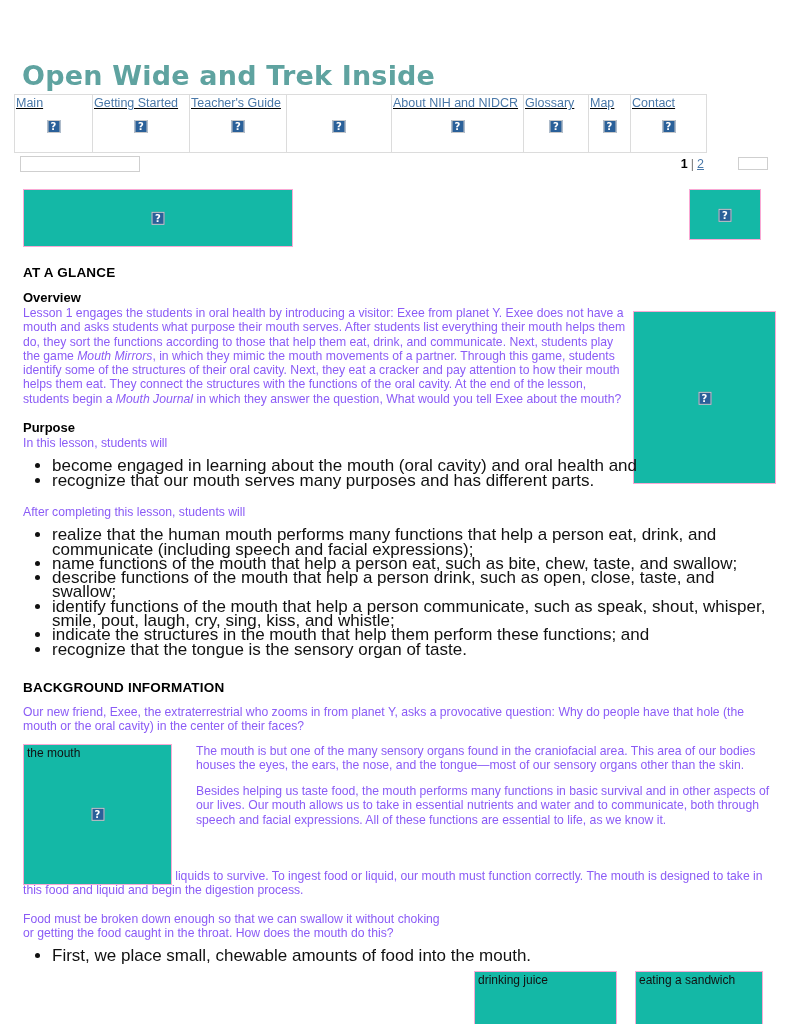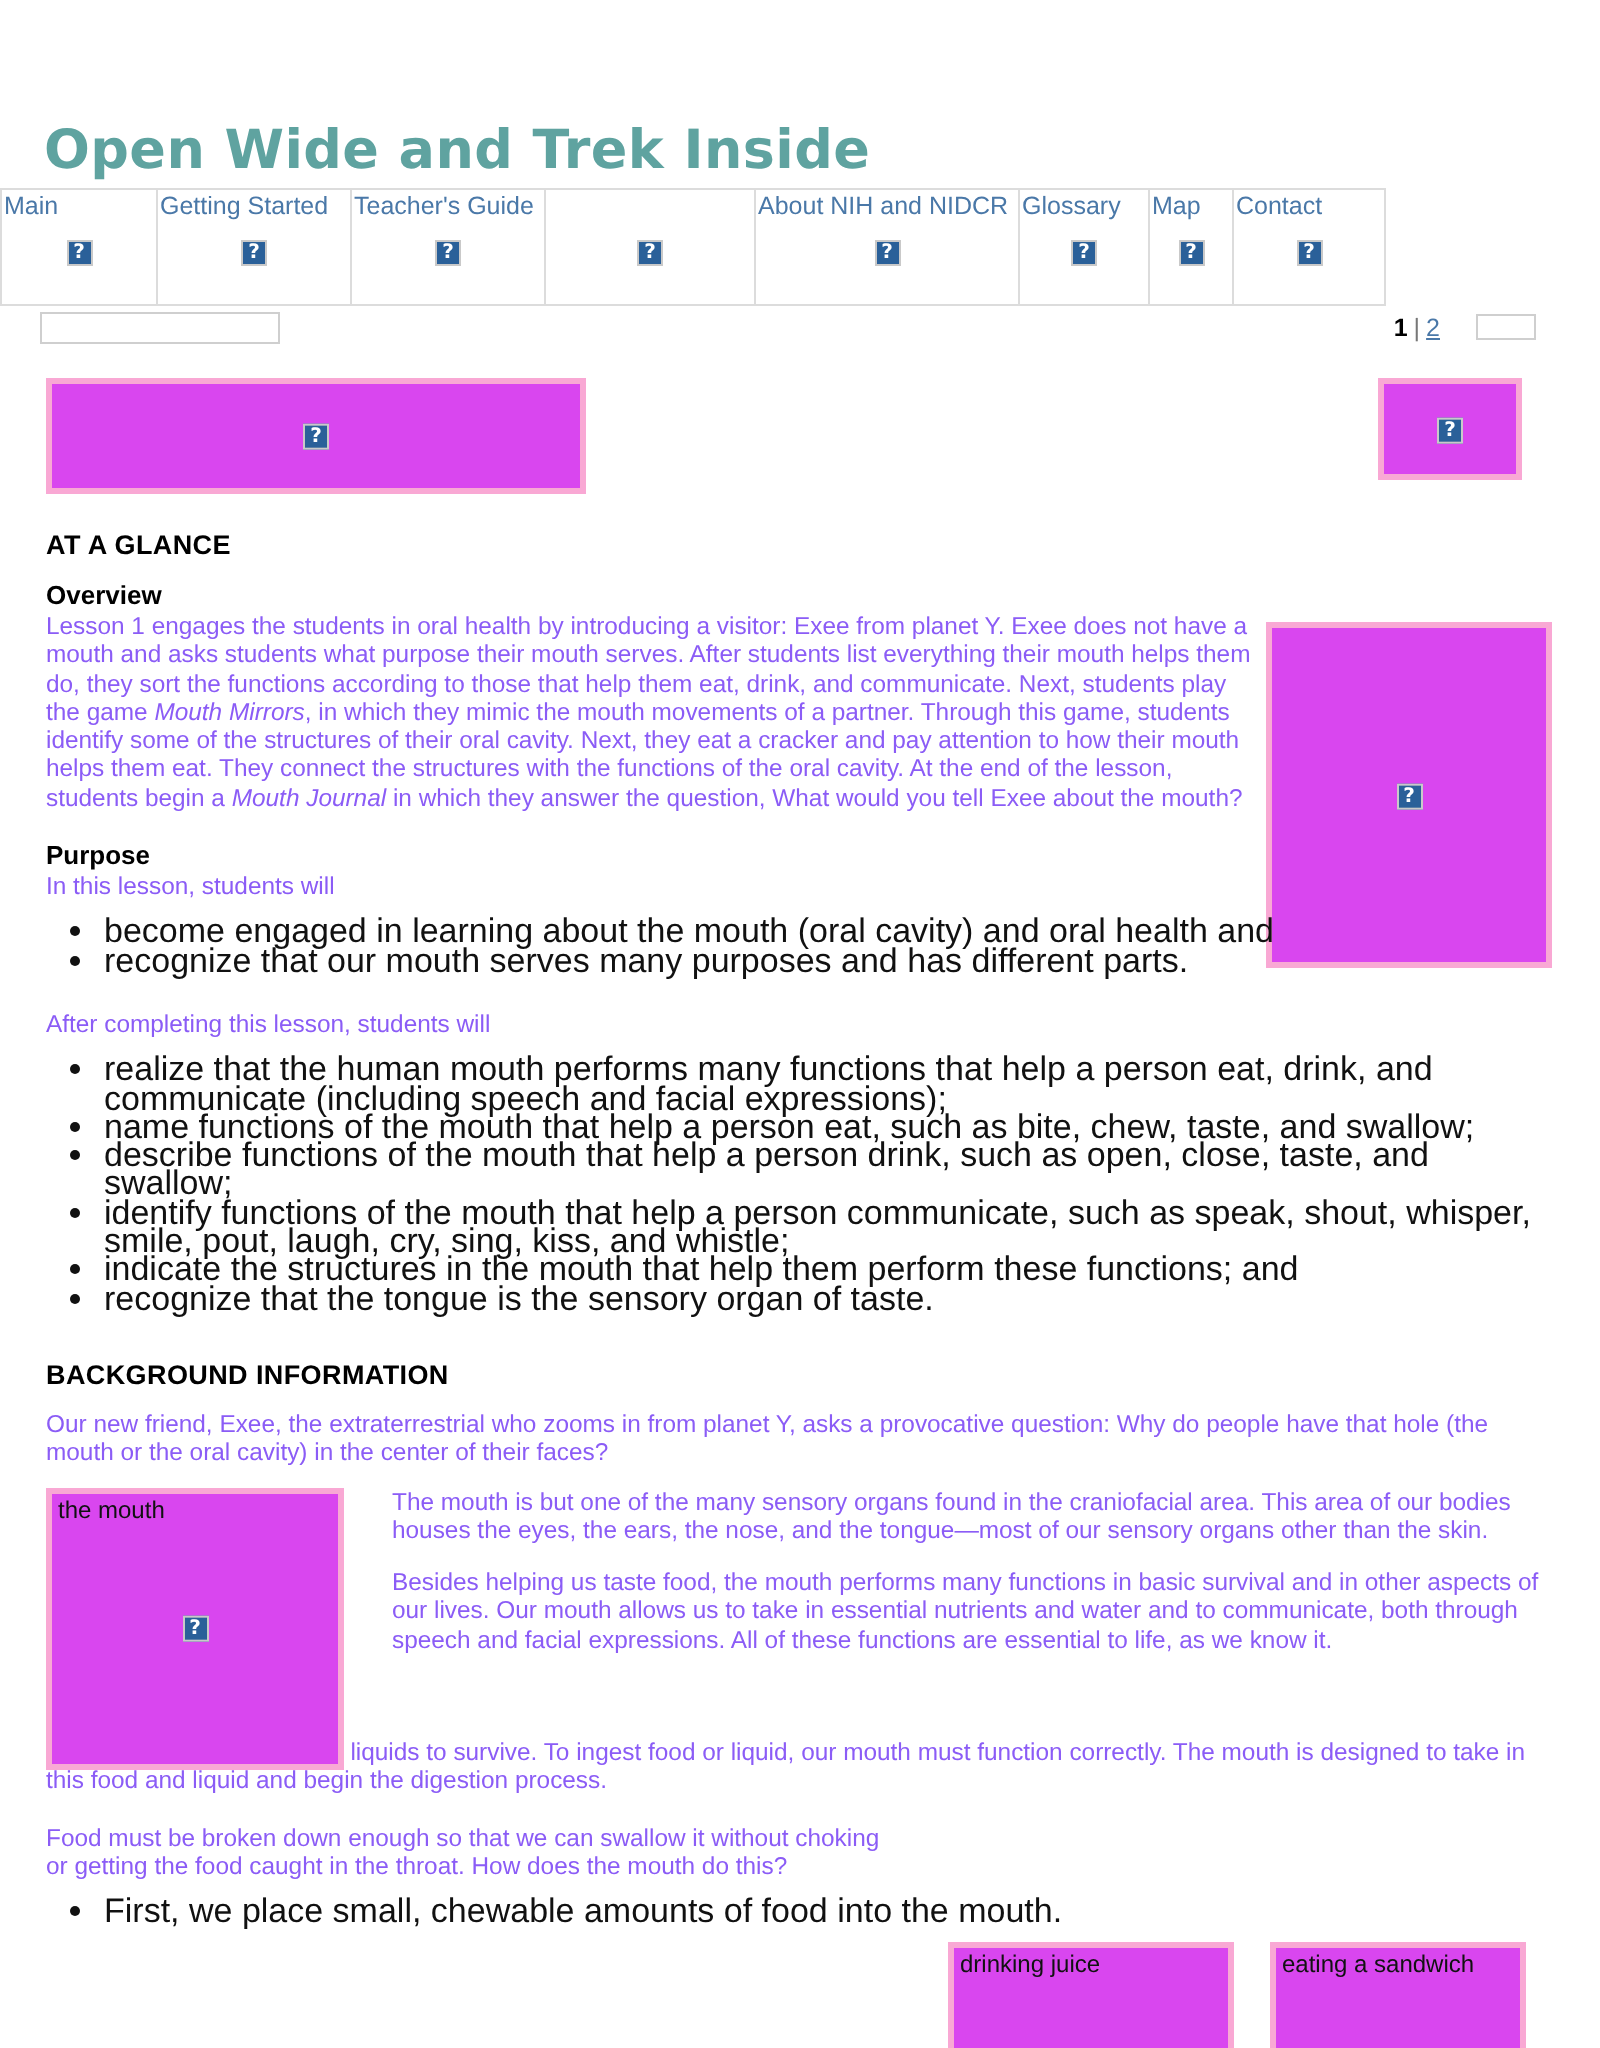--- a/index.html
+++ b/index.html
@@ -38,22 +38,22 @@
     text-align: center;
     color: #ffffff;
     font-family: "DejaVu Sans", sans-serif;
     font-weight: bold;
     font-size: 10px;
     line-height: 13px;
   }
 
   
   .imgbox {
-    border: 3px solid #f9a8d4;
-    background: #d946ef;
+    border: 1px solid #f9a8d4;
+    background: #14b8a6;
     box-sizing: border-box;
     position: relative;
     overflow: hidden;
   }
   .imgbox .alt {
     position: absolute;
     left: 3px;
     top: 1px;
     font-size: 12px;
     color: #111;
@@ -78,24 +78,25 @@
     font-weight: bold;
     letter-spacing: 0.2px;
     color: #5fa3a0;
     white-space: nowrap;
     line-height: 1;
   }
 
   
   .navtable {
     position: absolute;
-    left: 0px;
+    left: 14px;
     top: 94px;
     border-collapse: collapse;
     table-layout: fixed;
+    text-decoration: underline;
   }
   .navtable td {
     border: 1px solid #dcdcdc;
     vertical-align: top;
     padding: 0;
     height: 58px;
     box-sizing: border-box;
     position: relative;
   }
   .navlabel {
@@ -120,21 +121,21 @@
     top: 156px;
     width: 120px;
     height: 16px;
     border: 1px solid #cfcfcf;
     background: #ffffff;
     box-sizing: border-box;
   }
 
   .pager {
     position: absolute;
-    right: 80px;
+    right: 96px;
     top: 157px;
     font-size: 12.5px;
     line-height: 14px;
     white-space: nowrap;
   }
   .pager .cur { font-weight: bold; color: #000; }
   .pager .sep { color: #777; margin: 0 3px; }
   .pager a { color: #4a78a8; text-decoration: underline; }
 
   .pagerbox {

